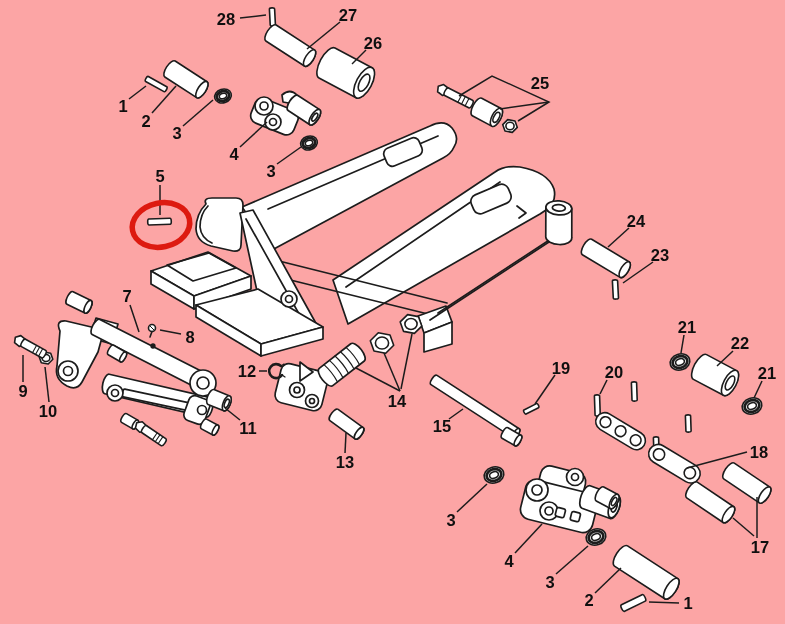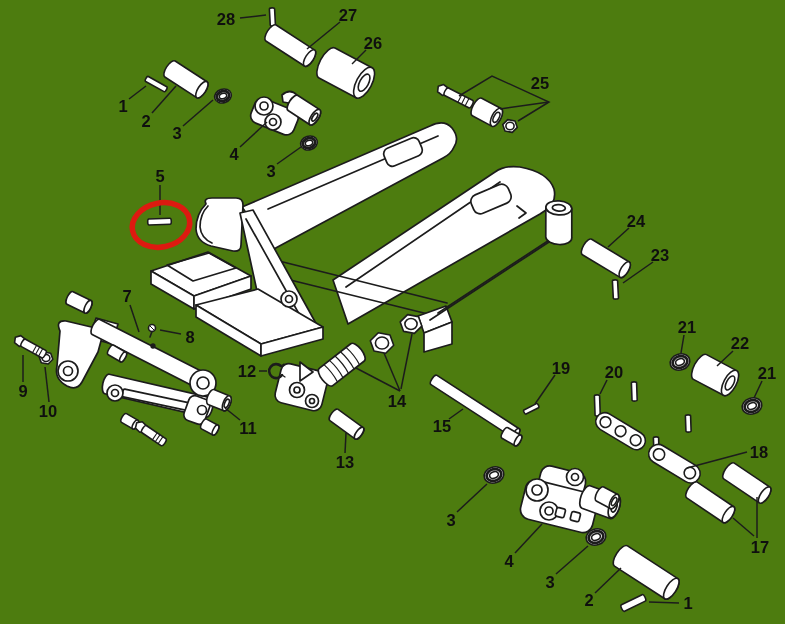--- a/index.html
+++ b/index.html
@@ -1,16 +1,16 @@
 <!DOCTYPE html>
 <html><head>
 <meta charset="utf-8">
 <style>
   html,body{margin:0;padding:0;background:#ffffff;}
-  #canvas{position:relative;width:785px;height:624px;background:#4d7c0f;overflow:hidden;
+  #canvas{position:relative;width:785px;height:624px;background:#fca5a5;overflow:hidden;
           font-family:"Liberation Sans",sans-serif;}
   #diagram-svg{position:absolute;left:0;top:0;}
   #body-layer *{fill:#ffffff;stroke:#1c1c1c;stroke-width:1.7;stroke-linejoin:round;stroke-linecap:round;}
   #parts-layer *{fill:#ffffff;stroke:#1c1c1c;stroke-width:1.6;stroke-linejoin:round;stroke-linecap:round;}
   .leader{fill:none !important;stroke:#1c1c1c;stroke-width:1.5;}
   .plabel{font:700 16.5px "Liberation Sans",sans-serif;fill:#0f0f0f;text-anchor:middle;stroke:none;}
   .hl{fill:none;}
 </style>
 </head>
 <body>

